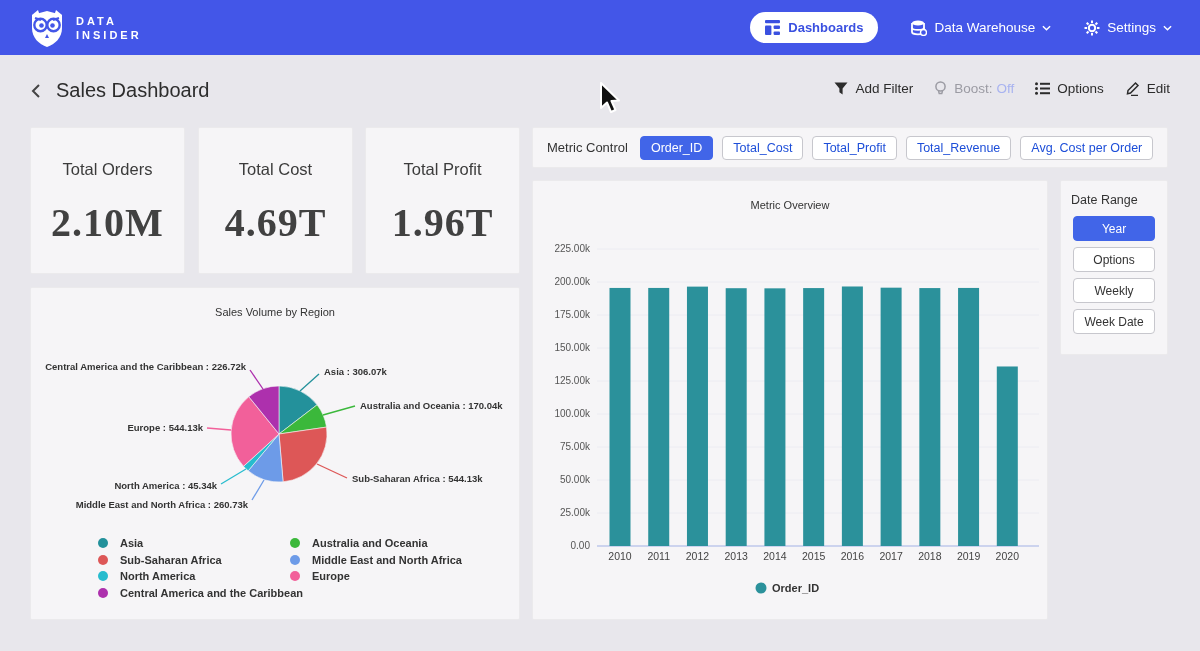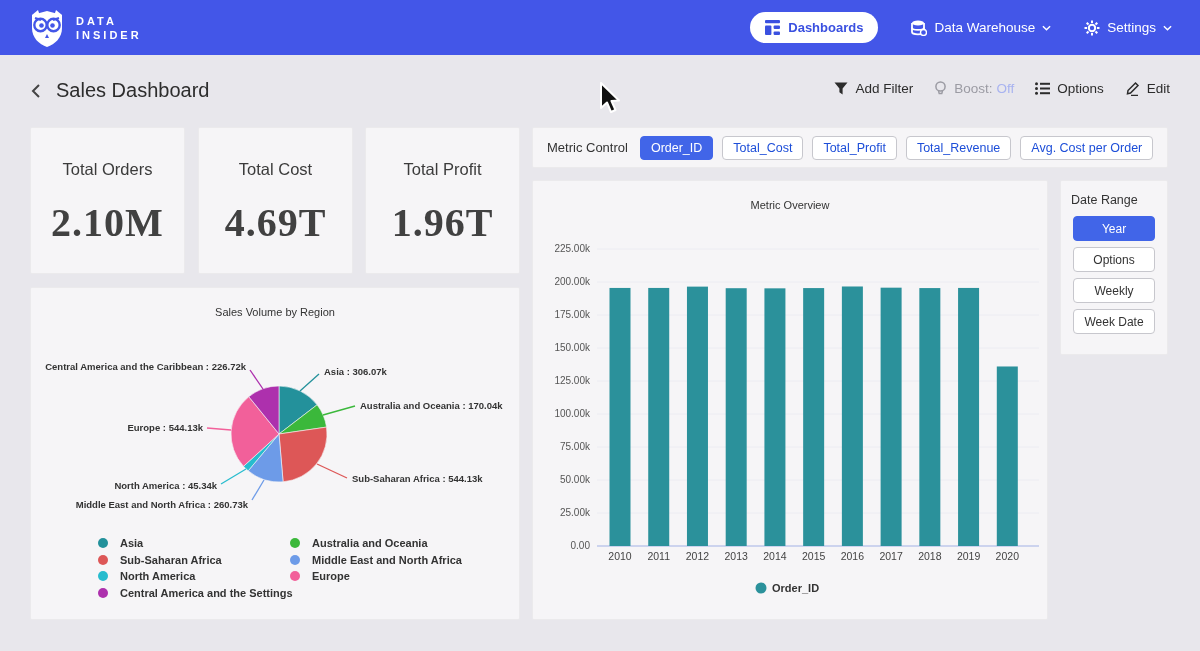--- a/index.html
+++ b/index.html
@@ -229,21 +229,21 @@
       <div class="legend-item">
           <span class="dot" style="background: rgb(221, 87, 87);"></span>
           <span>Sub-Saharan Africa</span>
         </div>
       <div class="legend-item">
           <span class="dot" style="background: rgb(39, 188, 206);"></span>
           <span>North America</span>
         </div>
       <div class="legend-item">
           <span class="dot" style="background: rgb(173, 48, 173);"></span>
-          <span>Central America and the Settings</span>
+          <span>Central America and the Caribbean</span>
         </div>
     </div>
     <div class="legend-col c2">
       <div class="legend-item">
           <span class="dot" style="background: rgb(59, 184, 59);"></span>
           <span>Australia and Oceania</span>
         </div>
       <div class="legend-item">
           <span class="dot" style="background: rgb(109, 155, 232);"></span>
           <span>Middle East and North Africa</span>

